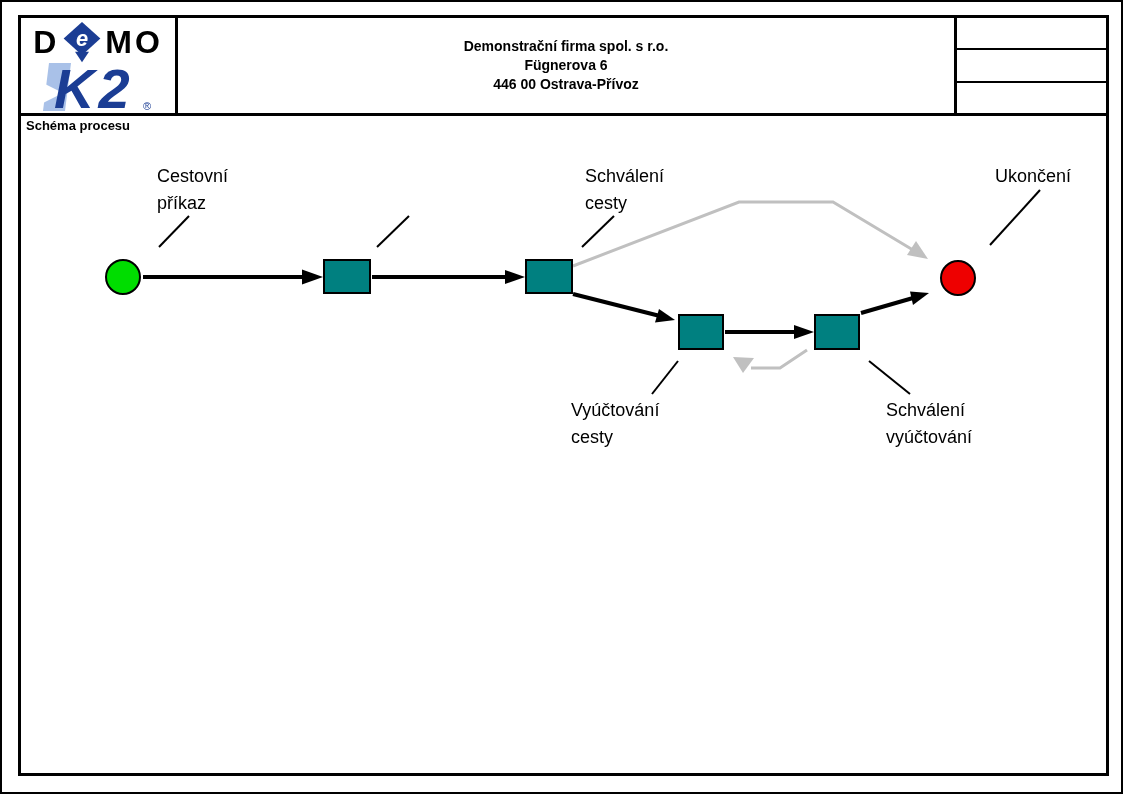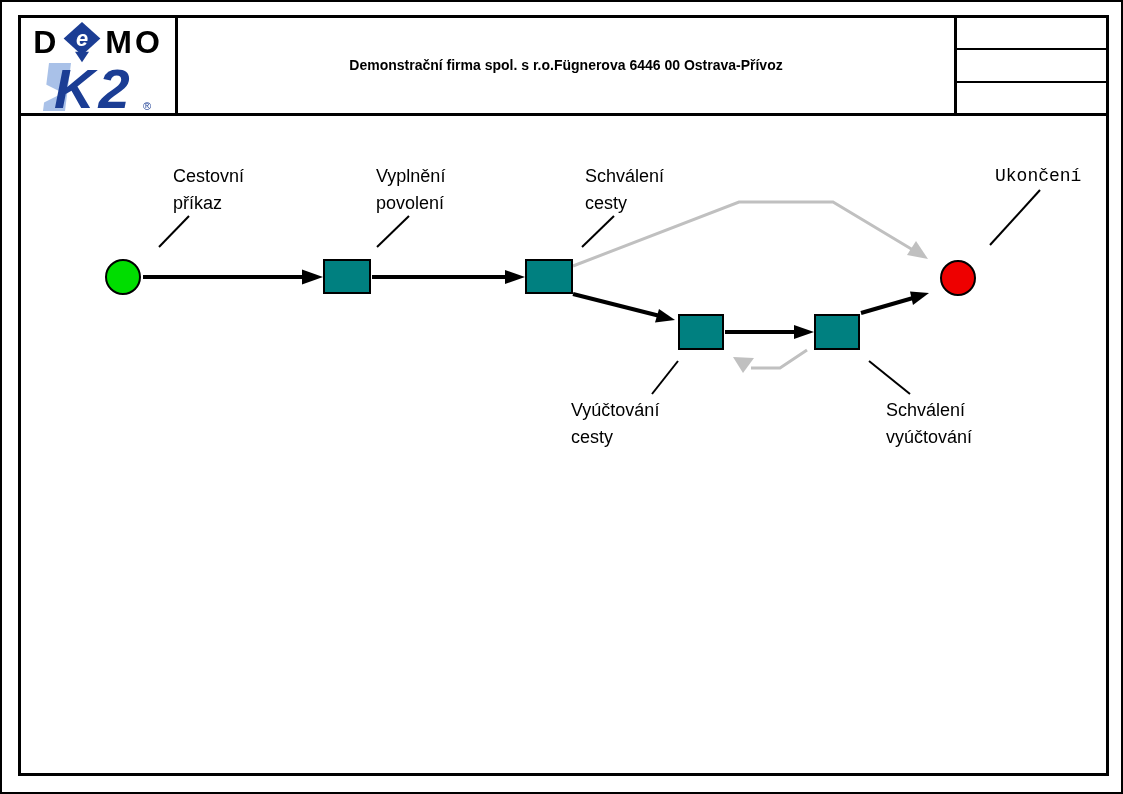--- a/index.html
+++ b/index.html
@@ -14,21 +14,21 @@
     border:3px solid #000; background:#fff;
   }
   .letterhead{ display:flex; height:98px; border-bottom:3px solid #000; }
   .logo-cell{
     width:157px; border-right:3px solid #000;
     display:flex; flex-direction:column; align-items:center; justify-content:center;
   }
   .demo-row{ display:flex; align-items:center; gap:3px; height:42px; }
   .demo-letter{ font-size:32px; font-weight:bold; color:#000; letter-spacing:3px; line-height:1; }
   .company-cell{
-    flex:1; display:flex; flex-direction:row; align-items:center; justify-content:center;
+    flex:1; display:flex; flex-direction:column; align-items:center; justify-content:center;
     text-align:center; font-weight:bold; font-size:14px; line-height:19px; color:#000;
   }
   .info-cell{ width:152px; border-left:3px solid #000; display:flex; flex-direction:column; }
   .info-row{ flex:1; }
   .info-row + .info-row{ border-top:2px solid #000; }
   .section-title{
     font-size:13px; font-weight:bold; color:#000; padding:3px 5px; line-height:14px;
   }
   .diagram-svg{ position:absolute; left:0; top:0; width:1123px; height:794px; }
   .node-label{
@@ -68,20 +68,21 @@
         <div>446 00 Ostrava-Přívoz</div>
       </div>
 
       <div class="info-cell">
         <div class="info-row"></div>
         <div class="info-row"></div>
         <div class="info-row"></div>
       </div>
     </div>
 
+    <div class="section-title">Schéma procesu</div>
   </div>
 
   <svg class="diagram-svg" viewBox="0 0 1123 794">
 
     <g stroke-width="3" stroke="#c0c0c0" fill="#c0c0c0">
       <polyline points="571,264 737,200 831,200 911,248" fill="none"></polyline>
       <polygon points="926,257 905,253 914,239" stroke="none"></polygon>
       <polyline points="805,348 778,366 749,366" fill="none"></polyline>
       <polygon points="731,355 752,356 741,371" stroke="none"></polygon>
     </g>
@@ -113,33 +114,29 @@
     </g>
 
     <circle cx="121" cy="275" r="17" stroke="#000" stroke-width="2" fill="#00dd00"></circle>
     <rect x="322" y="258" width="46" height="33" stroke="#000" stroke-width="2" fill="#008080"></rect>
     <rect x="524" y="258" width="46" height="33" stroke="#000" stroke-width="2" fill="#008080"></rect>
     <rect x="677" y="313" width="44" height="34" stroke="#000" stroke-width="2" fill="#008080"></rect>
     <rect x="813" y="313" width="44" height="34" stroke="#000" stroke-width="2" fill="#008080"></rect>
     <circle cx="956" cy="276" r="17" stroke="#000" stroke-width="2" fill="#ee0000"></circle>
   </svg>
 
-  <div class="node-label" style="left:171px; top:161px;">
+  <div class="node-label" style="left:155px; top:161px;">
     <span>Cestovní</span>
     <span>příkaz</span>
-  </div>
-  <div class="node-label" style="left:374px; top:161px;">
-    <span>Vyplnění</span>
-    <span>povolení</span>
   </div>
   <div class="node-label" style="left:583px; top:161px;">
     <span>Schválení</span>
     <span>cesty</span>
   </div>
-  <div class="node-label" style="left:993px; top:161px;font-family:Liberation Mono, monospace;">
+  <div class="node-label" style="left:993px; top:161px;">
     <span>Ukončení</span>
   </div>
   <div class="node-label" style="left:569px; top:395px;">
     <span>Vyúčtování</span>
     <span>cesty</span>
   </div>
   <div class="node-label" style="left:884px; top:395px;">
     <span>Schválení</span>
     <span>vyúčtování</span>
   </div>

